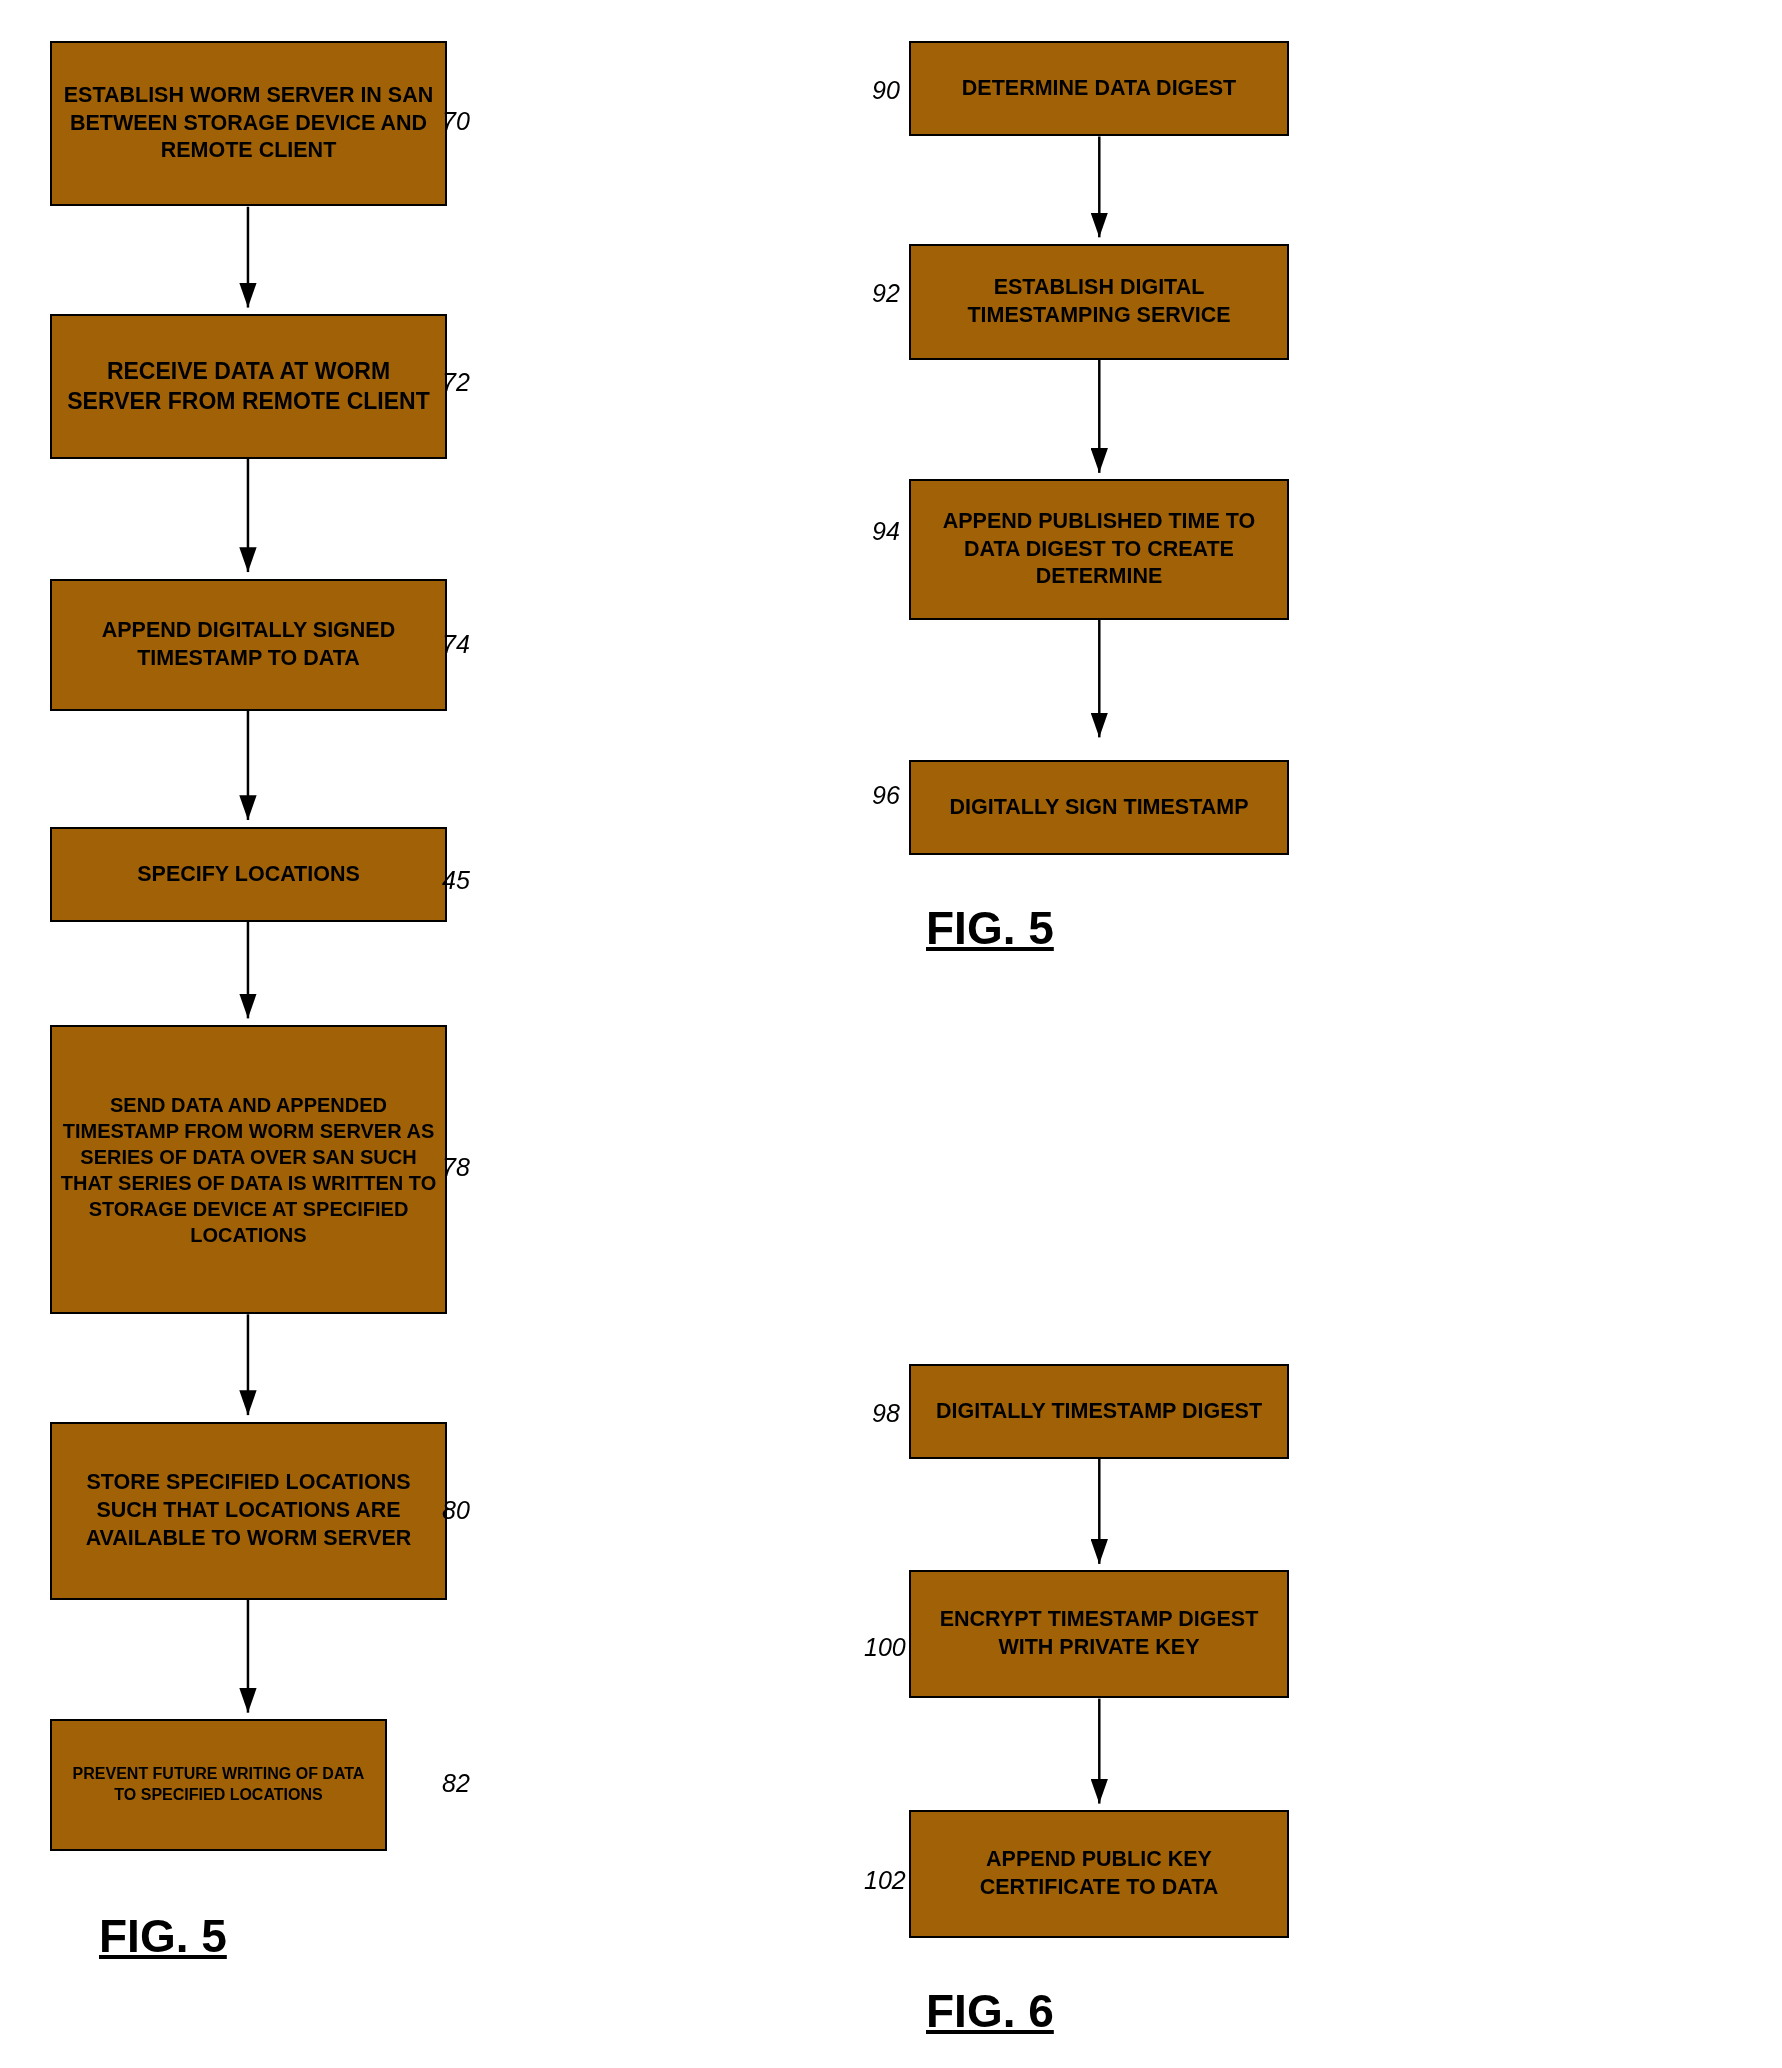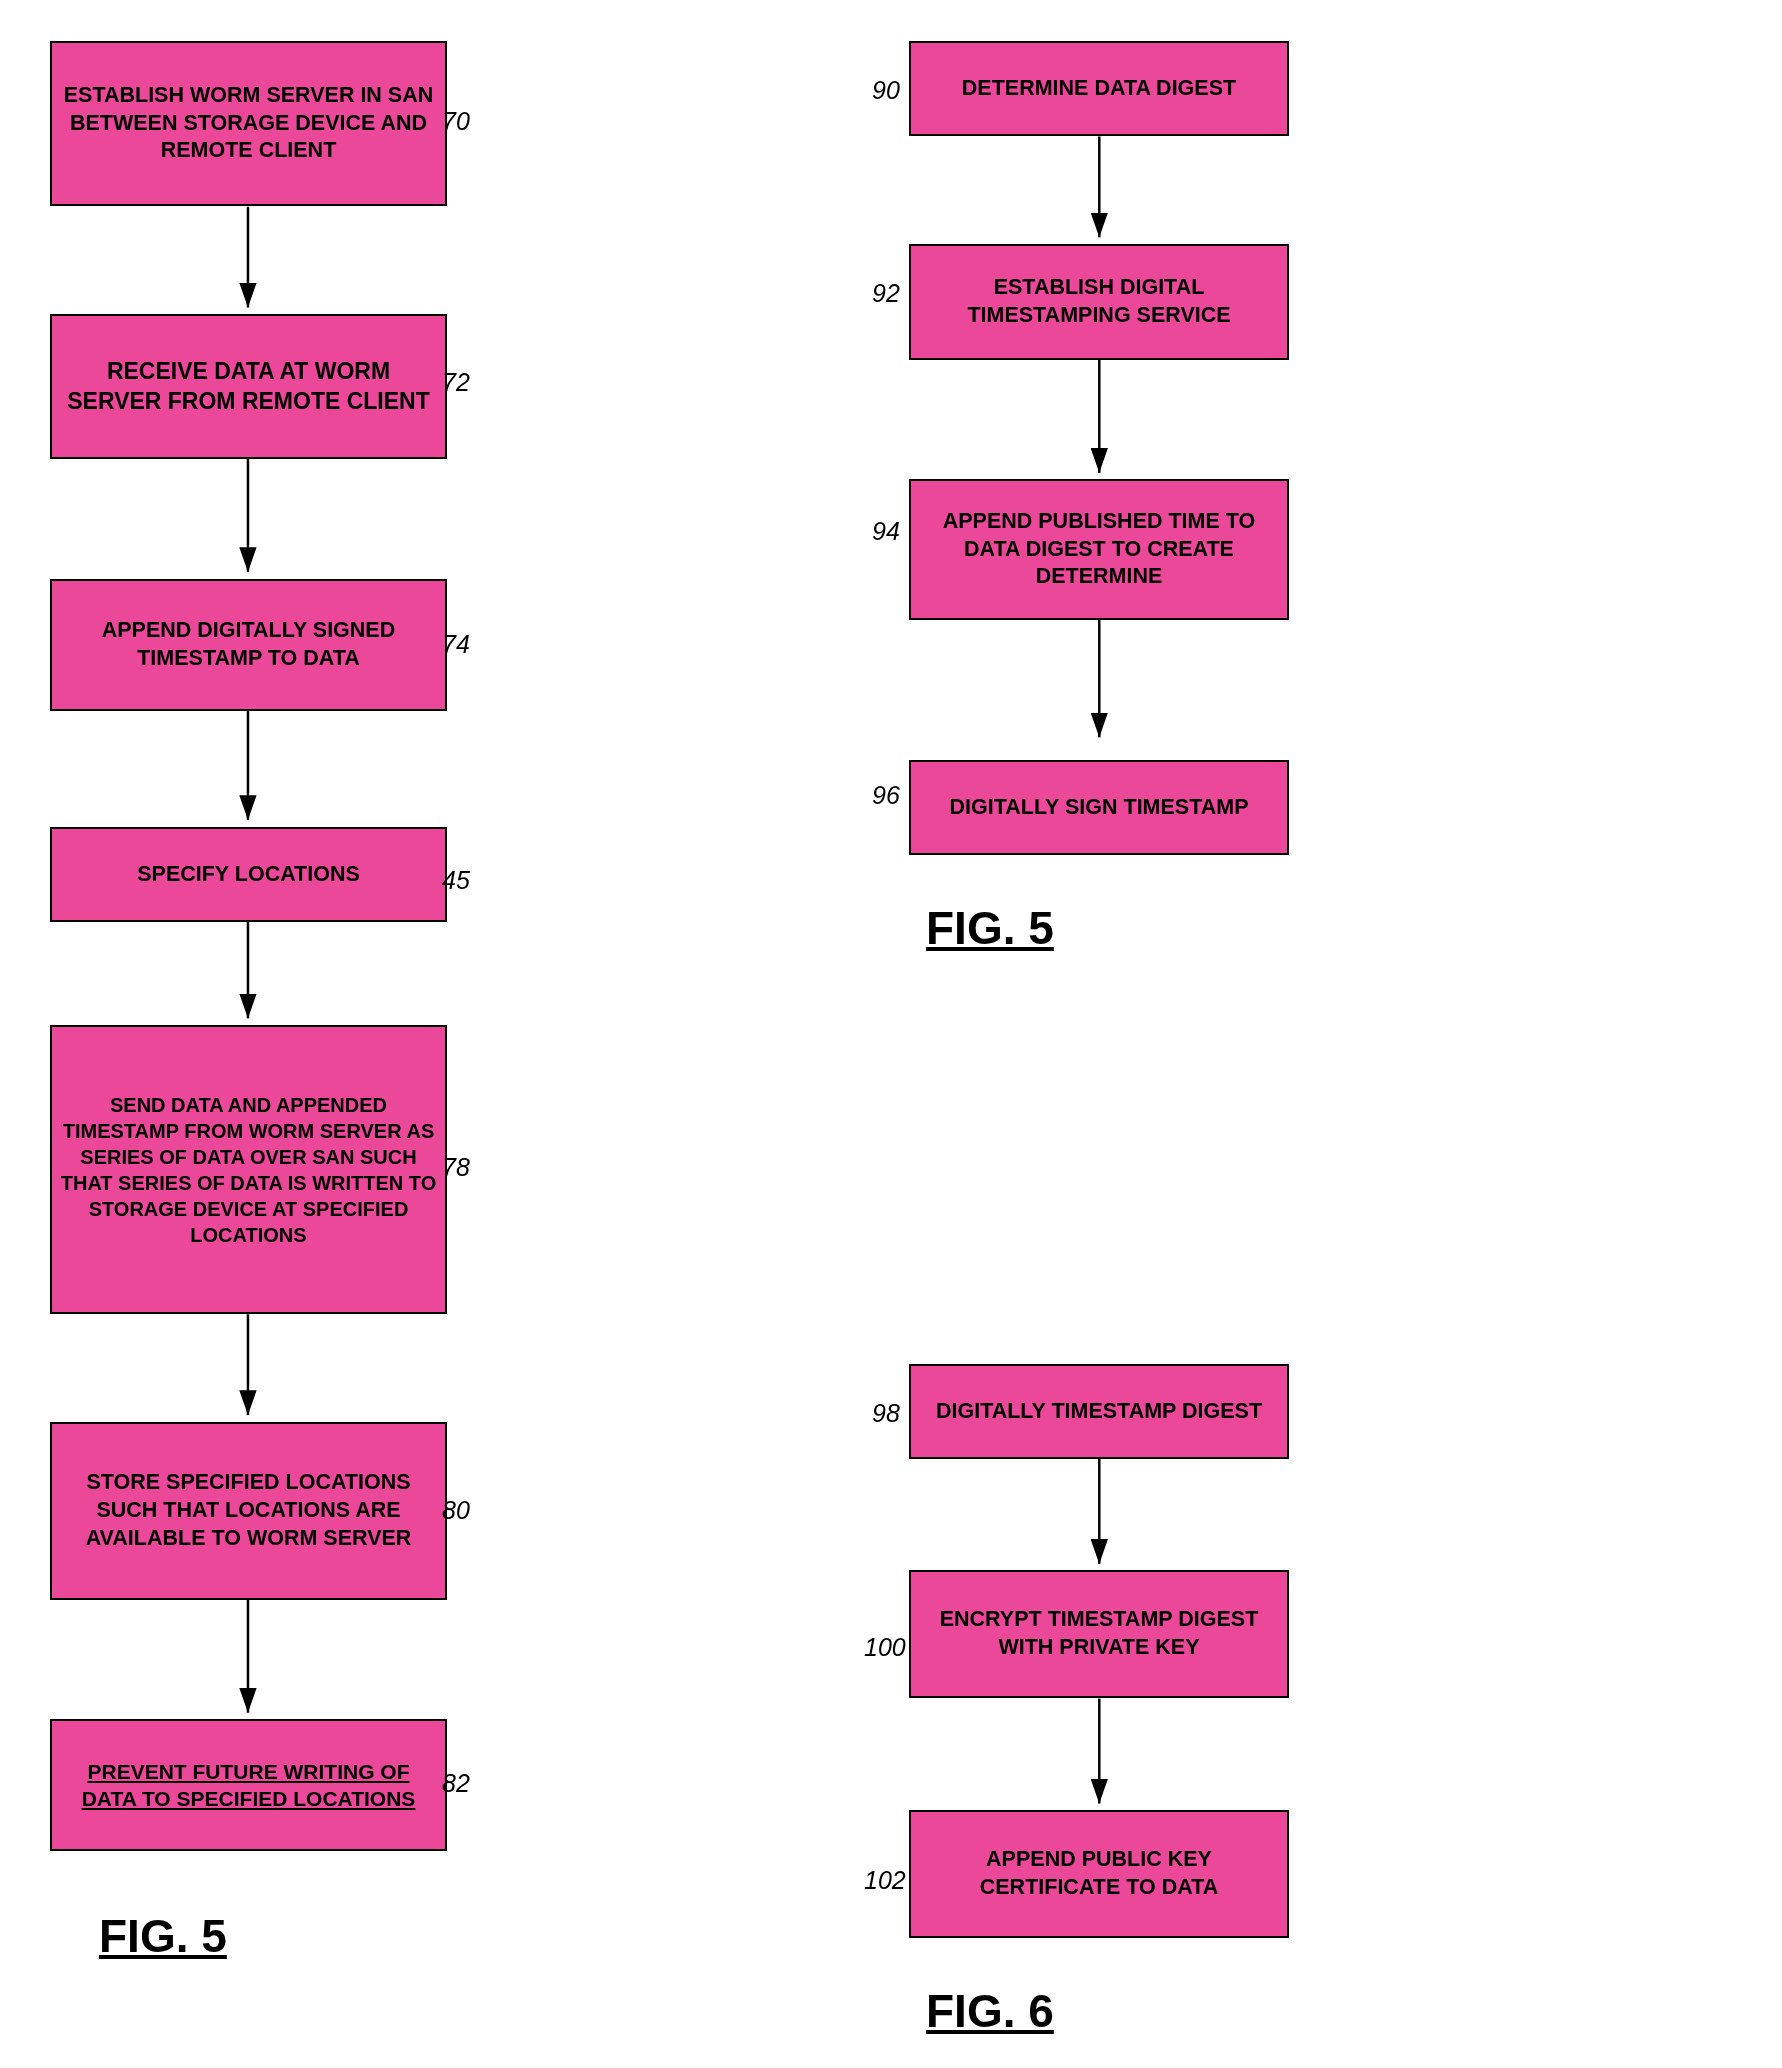--- a/index.html
+++ b/index.html
@@ -16,21 +16,21 @@
       position: absolute;
       top: 0; left: 0;
       width: 1782px;
       height: 2069px;
     }
 
     
     .flow-box {
       position: absolute;
       border: 2.5px solid #000;
-      background: #ec4899;
+      background: #a16207;
       display: flex;
       align-items: center;
       justify-content: center;
       text-align: center;
       font-size: 23px;
       font-weight: bold;
       font-family: Arial, Helvetica, sans-serif;
       padding: 8.3px;
       line-height: 1.3;
     }
@@ -113,21 +113,21 @@
   </div>
 
   <div class="flow-box" style="left:50px; top:1025px; width:397px; height:289px; font-size:20px;">
     <span>SEND DATA AND APPENDED TIMESTAMP FROM WORM SERVER AS SERIES OF DATA OVER SAN SUCH THAT SERIES OF DATA IS WRITTEN TO STORAGE DEVICE AT SPECIFIED LOCATIONS</span>
   </div>
 
   <div class="flow-box" style="left:50px; top:1422px; width:397px; height:178px; font-size:21.5px;">
     <span>STORE SPECIFIED LOCATIONS SUCH THAT LOCATIONS ARE AVAILABLE TO WORM SERVER</span>
   </div>
 
-  <div class="flow-box" style="left:50px; top:1719px; width:397px; height:132px; font-size:21px;text-decoration:underline;">
+  <div class="flow-box" style="left:50px; top:1719px; width:337px; height:132px; font-size:16px;">
     <span>PREVENT FUTURE WRITING OF DATA TO SPECIFIED LOCATIONS</span>
   </div>
 
   <span class="ref-label" style="left:442px; top:107px;">70</span>
   <span class="ref-label" style="left:442px; top:368px;">72</span>
   <span class="ref-label" style="left:442px; top:630px;">74</span>
   <span class="ref-label" style="left:442px; top:866px;">45</span>
   <span class="ref-label" style="left:442px; top:1153px;">78</span>
   <span class="ref-label" style="left:442px; top:1496px;">80</span>
   <span class="ref-label" style="left:442px; top:1769px;">82</span>

